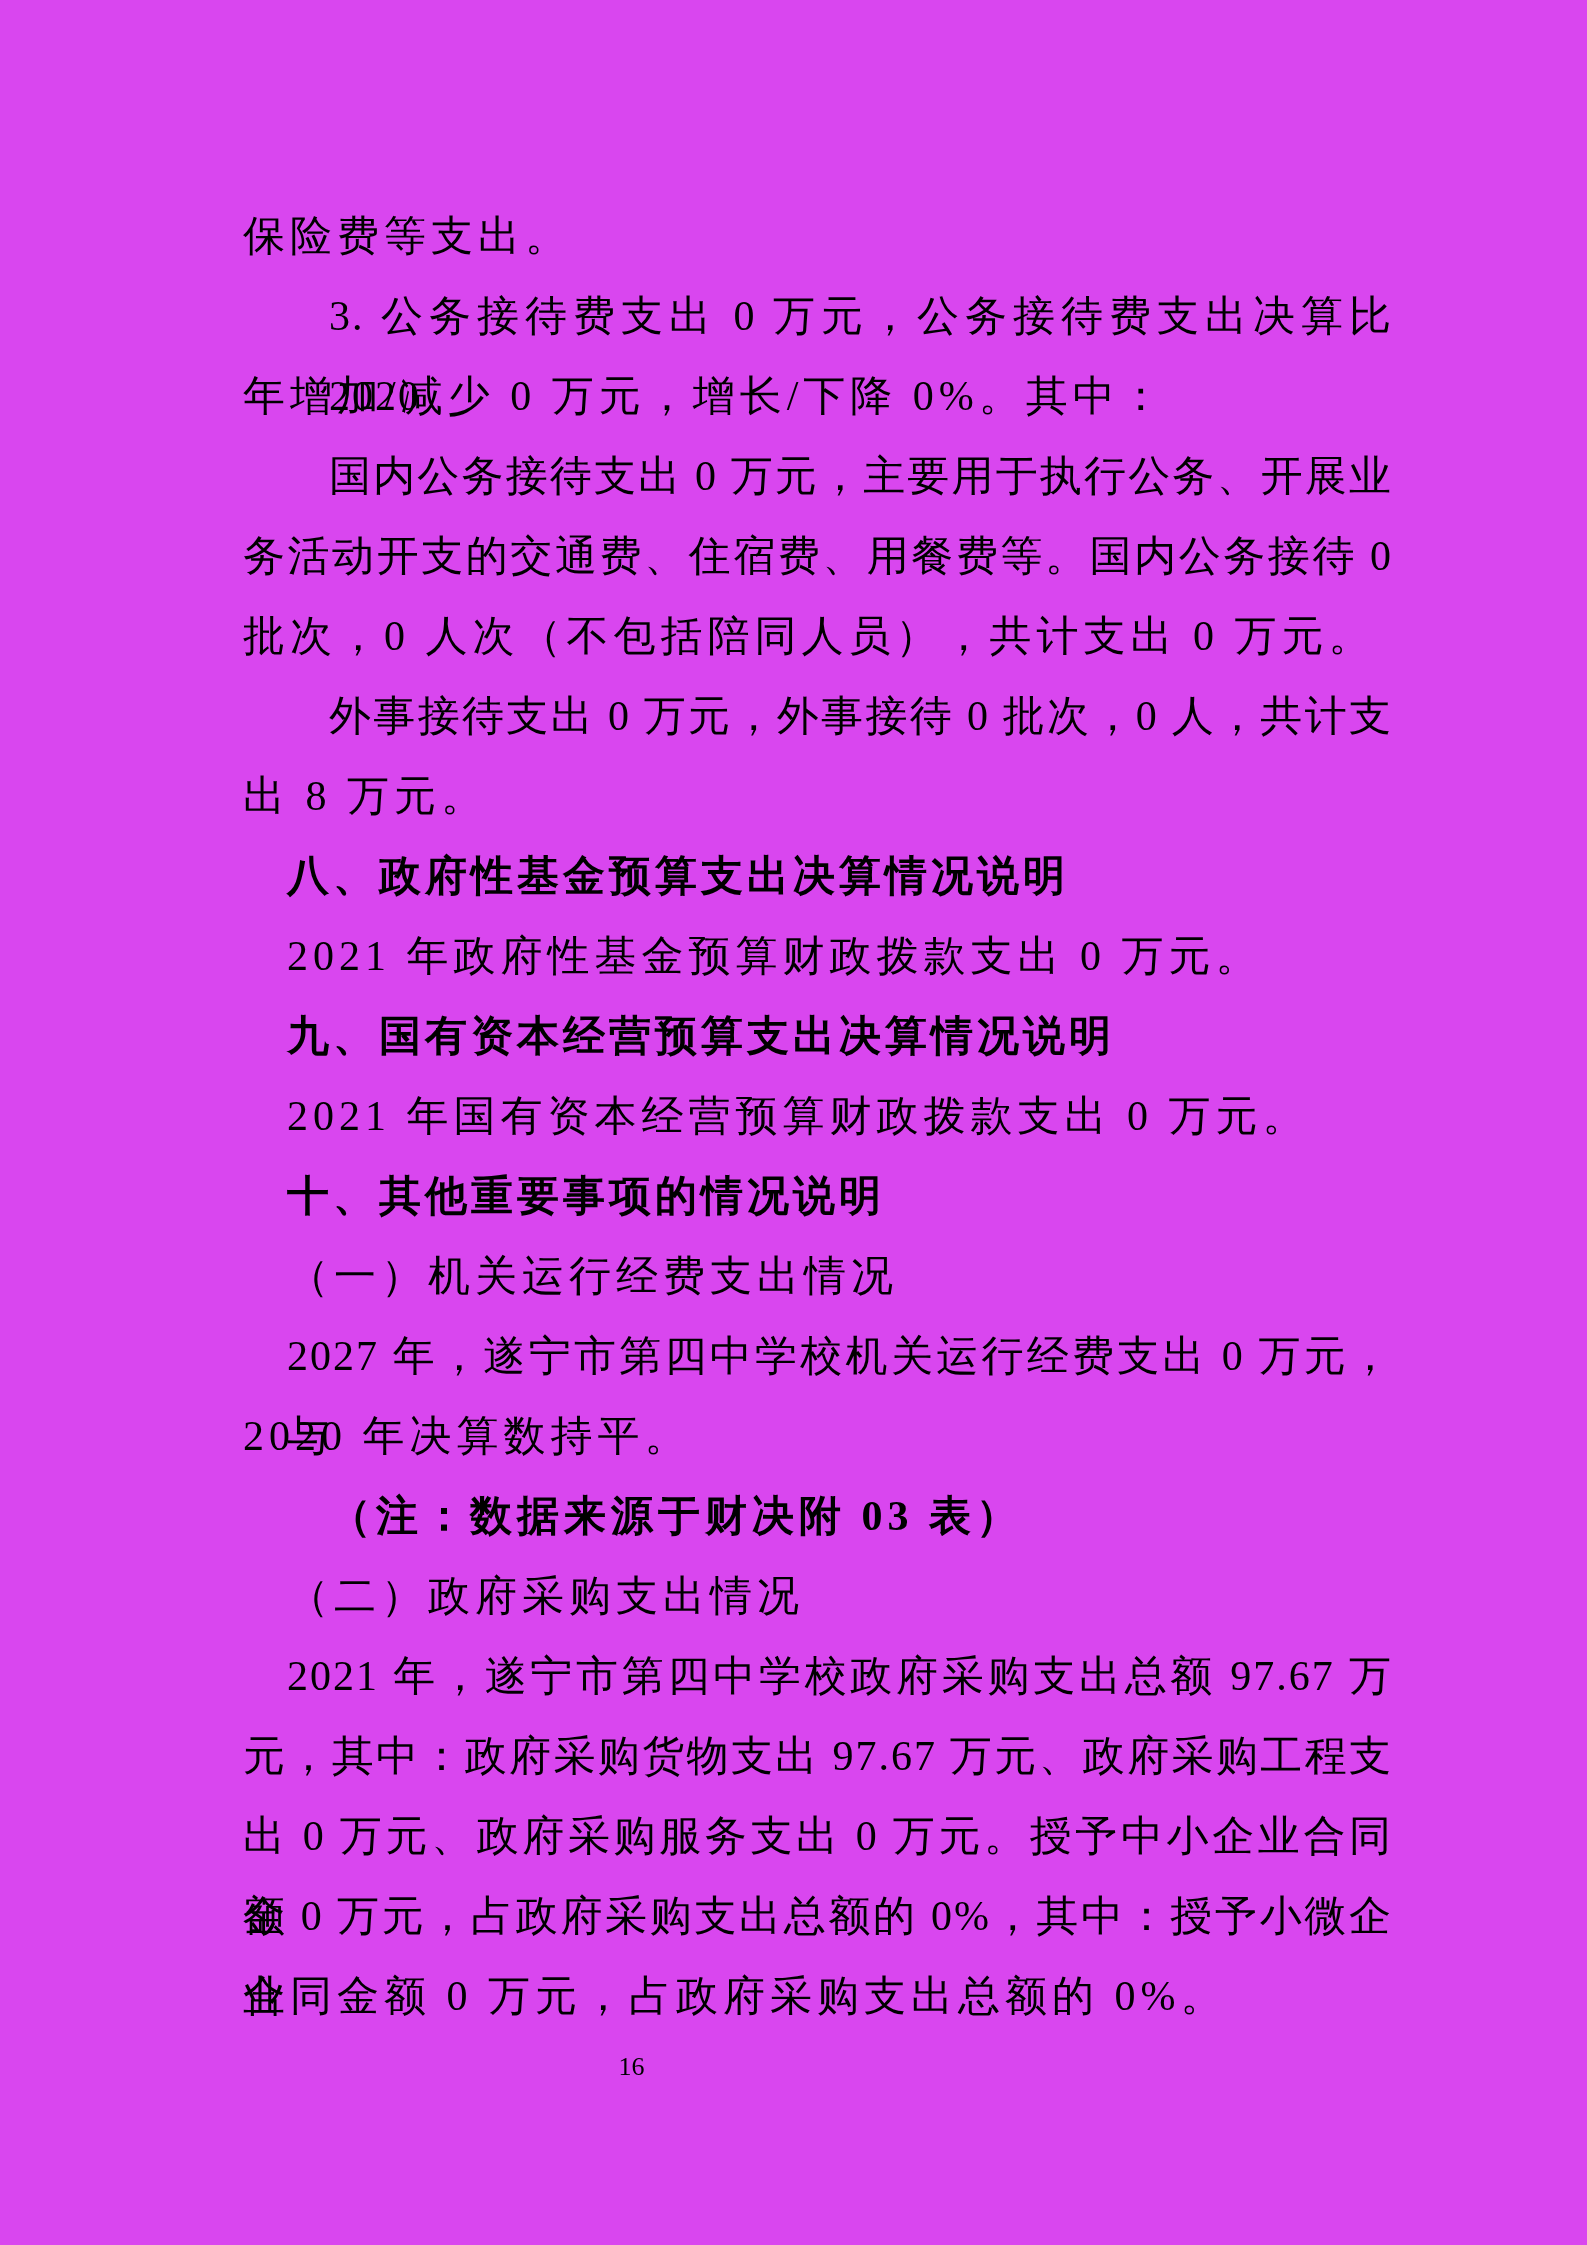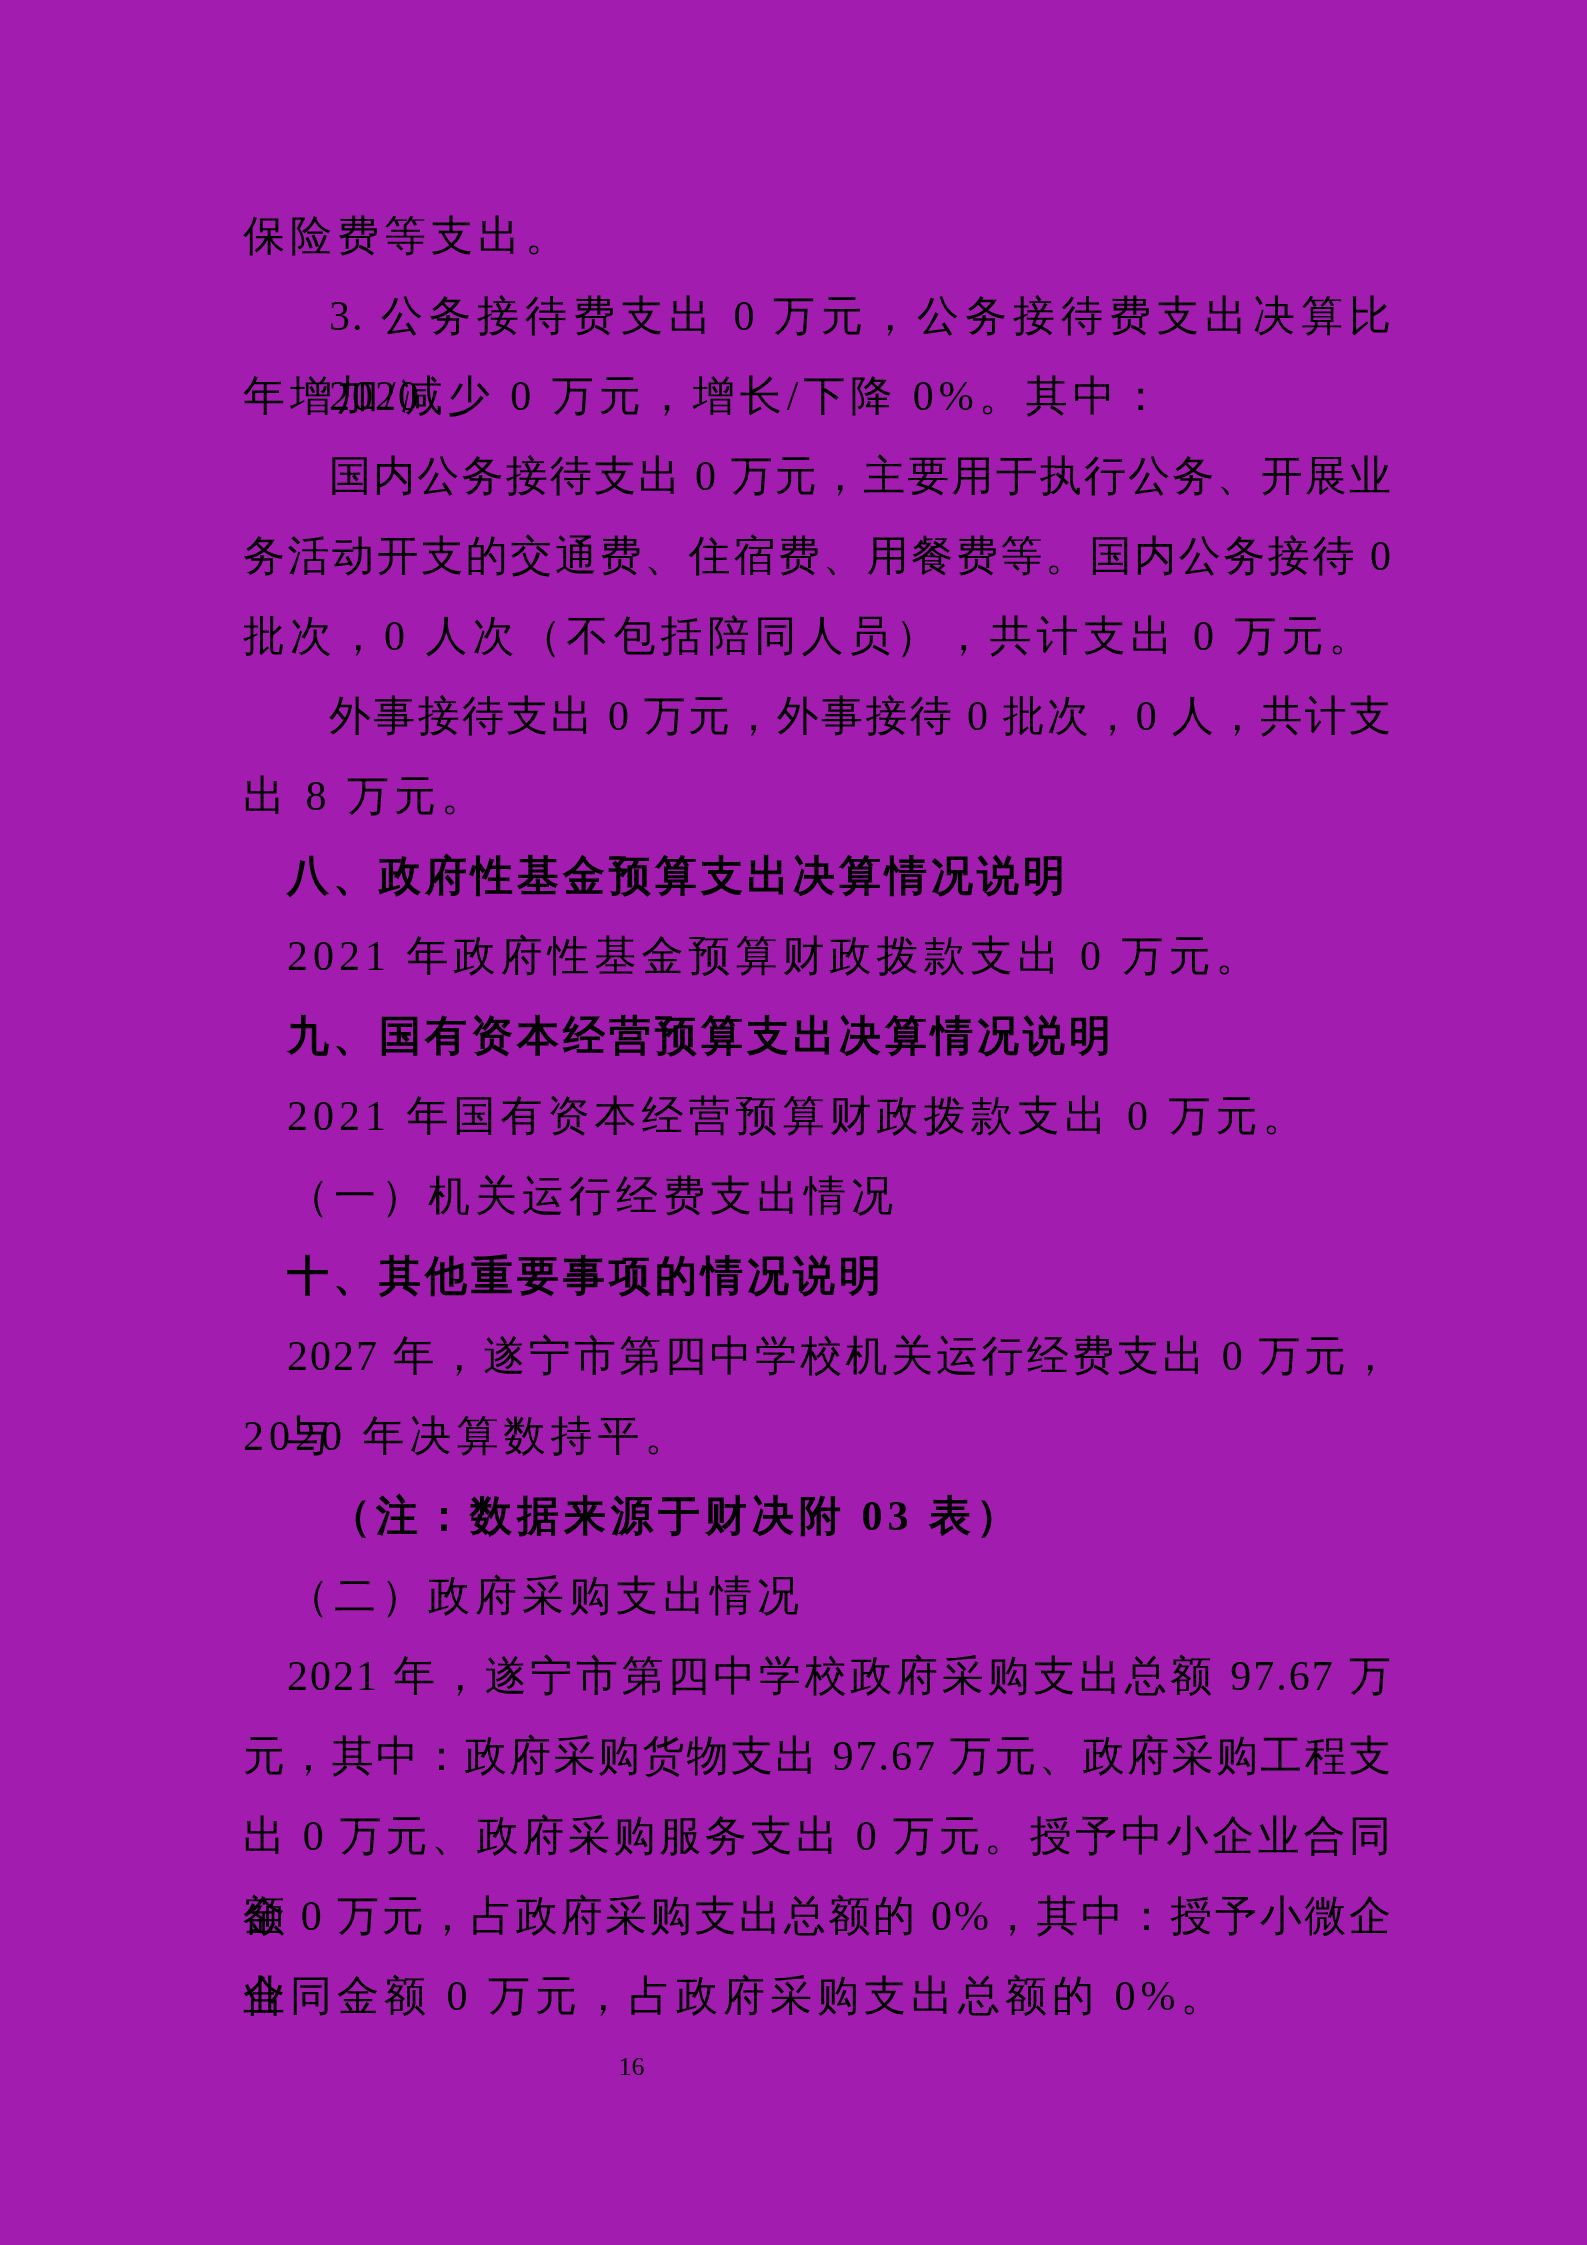--- a/index.html
+++ b/index.html
@@ -13,21 +13,21 @@
     color: #000000;
     position: relative;
     font-family: "Liberation Serif", "DejaVu Serif", serif;
     overflow: hidden;
   }
   .page {
     position: absolute;
     left: 0; top: 0;
     width: 1587px;
     height: 2245px;
-    background: #a21caf;
+    background: #d946ef;
   }
   .text-block {
     position: absolute;
     left: 243px;
     top: 196px;
     width: 1150px;
   }
   .line {
     height: 80px;
     line-height: 80px;
@@ -82,22 +82,22 @@
     <div class="line">年增加/减少 0 万元，增长/下降 0%。其中：</div>
     <div class="line full indent2">国内公务接待支出 0 万元，主要用于执行公务、开展业</div>
     <div class="line full">务活动开支的交通费、住宿费、用餐费等。国内公务接待 0</div>
     <div class="line">批次，0 人次（不包括陪同人员），共计支出 0 万元。</div>
     <div class="line full indent2">外事接待支出 0 万元，外事接待 0 批次，0 人，共计支</div>
     <div class="line">出 8 万元。</div>
     <div class="line heading indent1">八、政府性基金预算支出决算情况说明</div>
     <div class="line indent1">2021 年政府性基金预算财政拨款支出 0 万元。</div>
     <div class="line heading indent1">九、国有资本经营预算支出决算情况说明</div>
     <div class="line indent1">2021 年国有资本经营预算财政拨款支出 0 万元。</div>
+    <div class="line heading indent1">十、其他重要事项的情况说明</div>
     <div class="line subheading indent1">（一）机关运行经费支出情况</div>
-    <div class="line heading indent1">十、其他重要事项的情况说明</div>
     <div class="line full indent1">2027 年，遂宁市第四中学校机关运行经费支出 0 万元，与</div>
     <div class="line">2020 年决算数持平。</div>
     <div class="line note indent2">（注：数据来源于财决附 03 表）</div>
     <div class="line subheading indent1">（二）政府采购支出情况</div>
     <div class="line full indent1">2021 年，遂宁市第四中学校政府采购支出总额 97.67 万</div>
     <div class="line full">元，其中：政府采购货物支出 97.67 万元、政府采购工程支</div>
     <div class="line full">出 0 万元、政府采购服务支出 0 万元。授予中小企业合同金</div>
     <div class="line full">额 0 万元，占政府采购支出总额的 0%，其中：授予小微企业</div>
     <div class="line">合同金额 0 万元，占政府采购支出总额的 0%。</div>
   </div>

